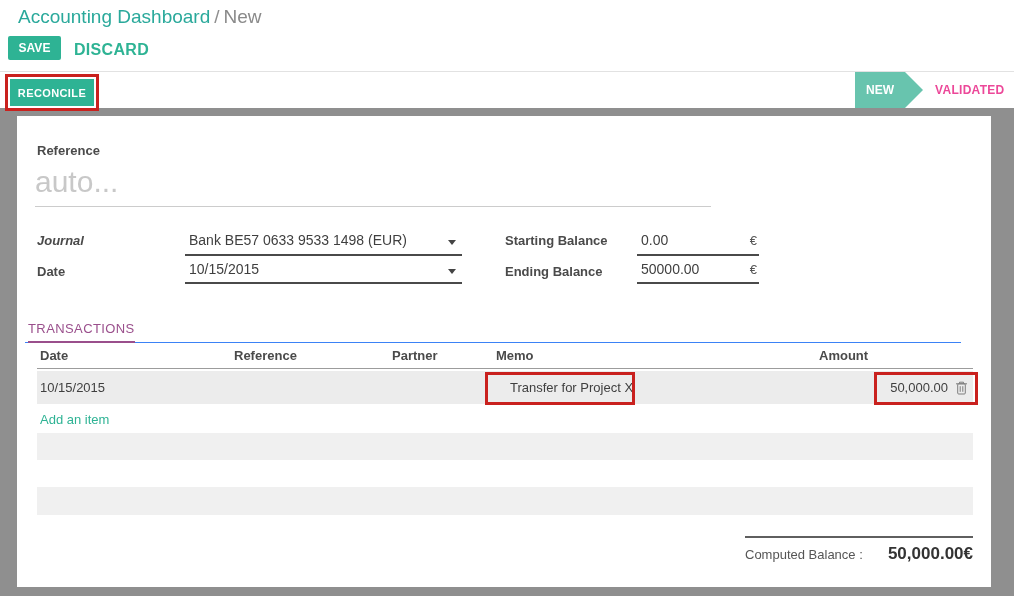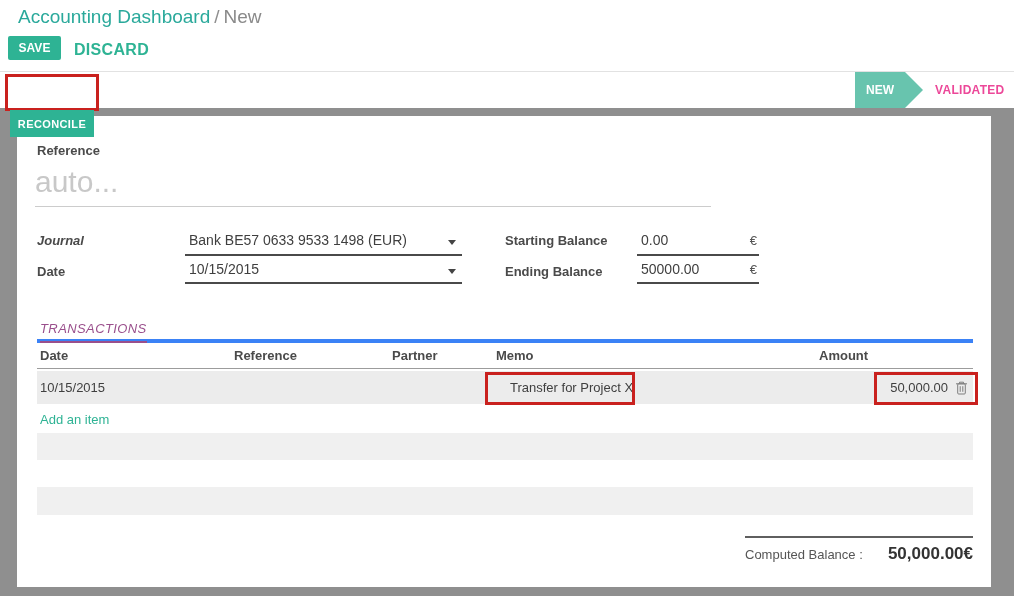--- a/index.html
+++ b/index.html
@@ -17,21 +17,21 @@
               color:#fff; font-size:12px; font-weight:bold; border:none; border-radius:2px; cursor:pointer; }
   .discard-btn { position:absolute; left:74px; top:41px; color:#2eb394; font-size:16px; font-weight:bold;
                  background:none; border:none; cursor:pointer; letter-spacing:.3px; }
 
   
   .toolbar { position:absolute; left:0; top:71px; width:1014px; height:37px; background:#fff;
              border-top:1px solid #e2e2e2; overflow:visible; }
   .annot { border:3px solid #c9211e; position:absolute; z-index:6; }
   .annot-reconcile { left:5px; top:2px; width:94px; height:37px; }
   .reconcile-btn { position:absolute; left:2px; top:2px; width:84px; height:27px; background:#2eb394;
-                   color:#fff; font-size:11px; font-weight:bold; border:none; letter-spacing:.4px; cursor:pointer;margin-top:31px; }
+                   color:#fff; font-size:11px; font-weight:bold; border:none; letter-spacing:.4px; cursor:pointer; }
   .statusbar { position:absolute; right:0; top:1px; height:36px; }
   .state-new { position:absolute; left:855px; top:0; width:50px; height:36px; background:#68c4ae;
                color:#fff; font-size:12px; font-weight:bold; text-align:center; line-height:36px; cursor:pointer; }
   .state-new::after { content:""; position:absolute; left:50px; top:0; width:0; height:0;
                border-top:18px solid transparent; border-bottom:18px solid transparent; border-left:18px solid #68c4ae; }
   .state-validated { position:absolute; left:935px; top:0; height:36px; line-height:36px;
                color:#ec4899; font-size:12px; font-weight:bold; letter-spacing:.3px; cursor:pointer; }
 
   
   .page-bg { position:absolute; left:0; top:108px; width:1014px; height:488px; background:#8f8f8f; }
@@ -43,21 +43,21 @@
                font-family:"Liberation Sans","DejaVu Sans",sans-serif; background:transparent; }
   .ref-input::placeholder { color:#c8c8c8; opacity:1; }
 
   .ufield { position:absolute; border-bottom:2px solid #4a4a4a; font-size:14px; color:#3f3f3f;
             padding:3px 0 0 4px; cursor:pointer; }
   .caret { position:absolute; right:6px; top:11px; width:0; height:0;
            border-left:4px solid transparent; border-right:4px solid transparent; border-top:5px solid #444; }
   .cur { position:absolute; right:2px; top:4px; font-size:13px; color:#555; }
 
   
-  .tabs { position:absolute; left:20px; top:203px; width:936px; height:24px; border-bottom:4px solid #3b82f6;font-style:italic; }
+  .tabs { position:absolute; left:8px; top:203px; width:936px; height:24px; border-bottom:1px solid #3b82f6; }
   .tab-active { display:inline-block; margin-left:3px; padding-bottom:5px; font-size:13px; color:#9a4f8c;
                 letter-spacing:.4px; border-bottom:2px solid #9a4f8c; cursor:pointer; }
   .thead { position:absolute; left:20px; top:227px; width:936px; height:26px; border-bottom:1px solid #9c9c9c; }
   .th { position:absolute; top:0; line-height:25px; font-size:13px; font-weight:bold; color:#4a4a4a; }
   .trow { position:absolute; left:20px; top:255px; width:936px; height:33px; background:#ececec; cursor:pointer; }
   .td { position:absolute; top:0; line-height:33px; font-size:13px; color:#3f3f3f; }
   .annot-memo { left:468px; top:256px; width:150px; height:33px; }
   .annot-amount { left:857px; top:256px; width:104px; height:33px; }
   .trash { position:absolute; right:5px; top:10px; cursor:pointer; }
   .add-item { position:absolute; left:23px; top:292px; font-size:13px; color:#2eb394; line-height:24px; cursor:pointer; }

